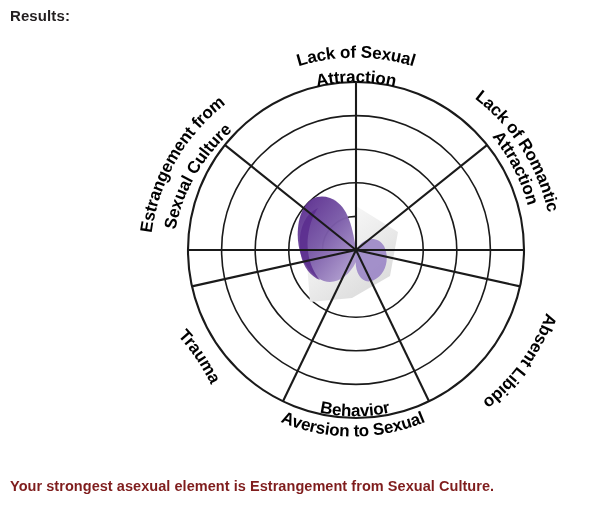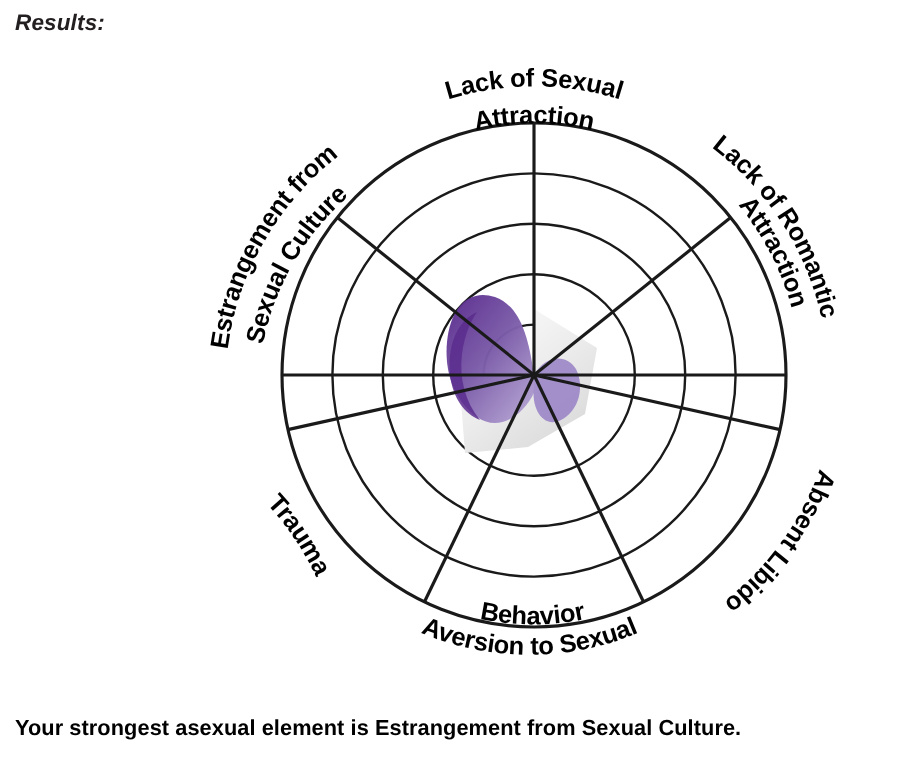--- a/index.html
+++ b/index.html
@@ -12,35 +12,34 @@
     overflow:hidden;
     position:relative;
   }
   #results-title{
     position:absolute;
     left:10px; top:7px;
     font-size:15px;
     font-weight:bold;
     letter-spacing:0.1px;
     color:#231f20;
-    font-style:italic;
   }
   #chart-area{
     position:absolute;
     left:0; top:30px;
     width:612px; height:420px;
   }
   #radar-svg{display:block;}
   #summary-text{
     position:absolute;
     left:10px; top:478px;
     font-size:14.5px;
     font-weight:bold;
     letter-spacing:0.05px;
-    color:#000000;
+    color:#7f1d1d;
     white-space:nowrap;
   }
   .axis-label-text{
     font-family:"Liberation Sans", sans-serif;
     font-weight:bold;
     font-size:17px;
     fill:#000000;
     letter-spacing:-0.2px;
   }
 </style>

